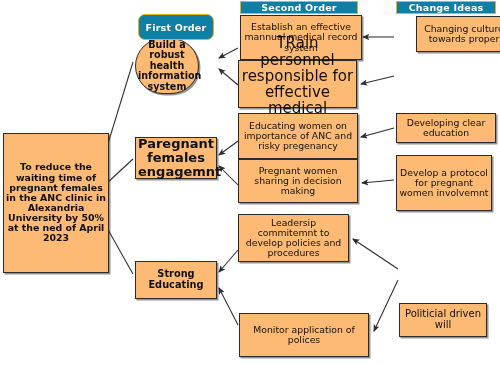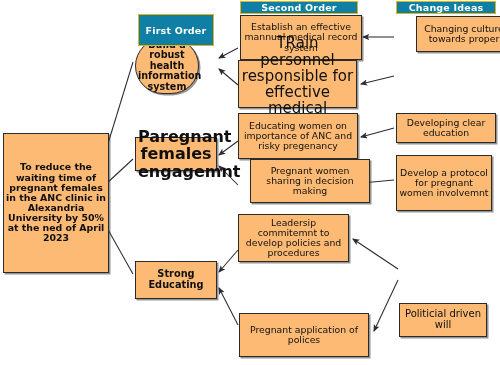--- a/index.html
+++ b/index.html
@@ -88,61 +88,61 @@
       <path d="M394,37 L363,37"></path>
       <path d="M394,76 L361,84"></path>
       <path d="M394,128 L361,137"></path>
       <path d="M394,180 L362,183"></path>
 
       <path d="M398,269 L353,239"></path>
       <path d="M398,280 L374,331"></path>
     </g>
   </svg>
 
-  <div class="col-header" style="left:138px; top:14px; width:76px; height:32px;">
+  <div class="col-header" style="left:138px; top:14px; width:76px; height:26px;border-radius:7px;">
     <span>First Order</span>
   </div>
   <div class="col-header" style="left:240px; top:1px; width:118px; height:13px;">
     <span>Second Order</span>
   </div>
   <div class="col-header" style="left:396px; top:1px; width:100px; height:13px;">
     <span>Change Ideas</span>
   </div>
 
   <div class="node bold" style="left:3px; top:133px; width:106px; height:140px; font-size:9.4px;">
     <span>To reduce the waiting time of pregnant females in the ANC clinic in Alexandria University by 50% at the ned of April 2023</span>
   </div>
 
   <div class="node bold" style="left:135px; top:38px; width:64px; height:56px; font-size:9.6px;border-radius:28px;">
     <span>Build  a robust health information system</span>
   </div>
-  <div class="node bold" style="left:135px; top:137px; width:82px; height:34px; font-size:16px;">
+  <div class="node bold" style="left:135px; top:137px; width:82px; height:42px; font-size:13px;">
     <span>Paregnant females engagemnt</span>
   </div>
   <div class="node bold" style="left:135px; top:261px; width:82px; height:38px; font-size:9.8px;">
     <span>Strong Educating</span>
   </div>
 
   <div class="node" style="left:240px; top:15px; width:122px; height:45px; font-size:9.3px;">
     <span>Establish an effective mannual medical record system</span>
   </div>
   <div class="node" style="left:238px; top:60px; width:119px; height:48px; font-size:15px;">
     <span>TRain personnel responsible for effective medical recording</span>
   </div>
   <div class="node" style="left:238px; top:113px; width:120px; height:46px; font-size:9.3px;">
     <span>Educating women on importance of ANC and risky pregenancy</span>
   </div>
-  <div class="node" style="left:238px; top:159px; width:120px; height:44px; font-size:9.3px;margin-left:12px;">
+  <div class="node" style="left:238px; top:159px; width:120px; height:44px; font-size:9.3px;">
     <span>Pregnant women sharing in decision making</span>
   </div>
   <div class="node" style="left:238px; top:214px; width:111px; height:48px; font-size:9.3px;">
     <span>Leadersip commitemnt to develop policies and procedures</span>
   </div>
   <div class="node" style="left:239px; top:313px; width:130px; height:44px; font-size:9.3px;">
-    <span>Pregnant application of polices</span>
+    <span>Monitor application of polices</span>
   </div>
 
   <div class="node" style="left:396px; top:16px; width:96px; height:36px; font-size:9.3px;margin-left:20px;">
     <span>Changing culture towards proper</span>
   </div>
   <div class="node" style="left:396px; top:113px; width:100px; height:30px; font-size:9.3px;">
     <span>Developing clear education</span>
   </div>
   <div class="node" style="left:396px; top:155px; width:96px; height:56px; font-size:9.3px;">
     <span>Develop a protocol for pregnant women involvemnt</span>

